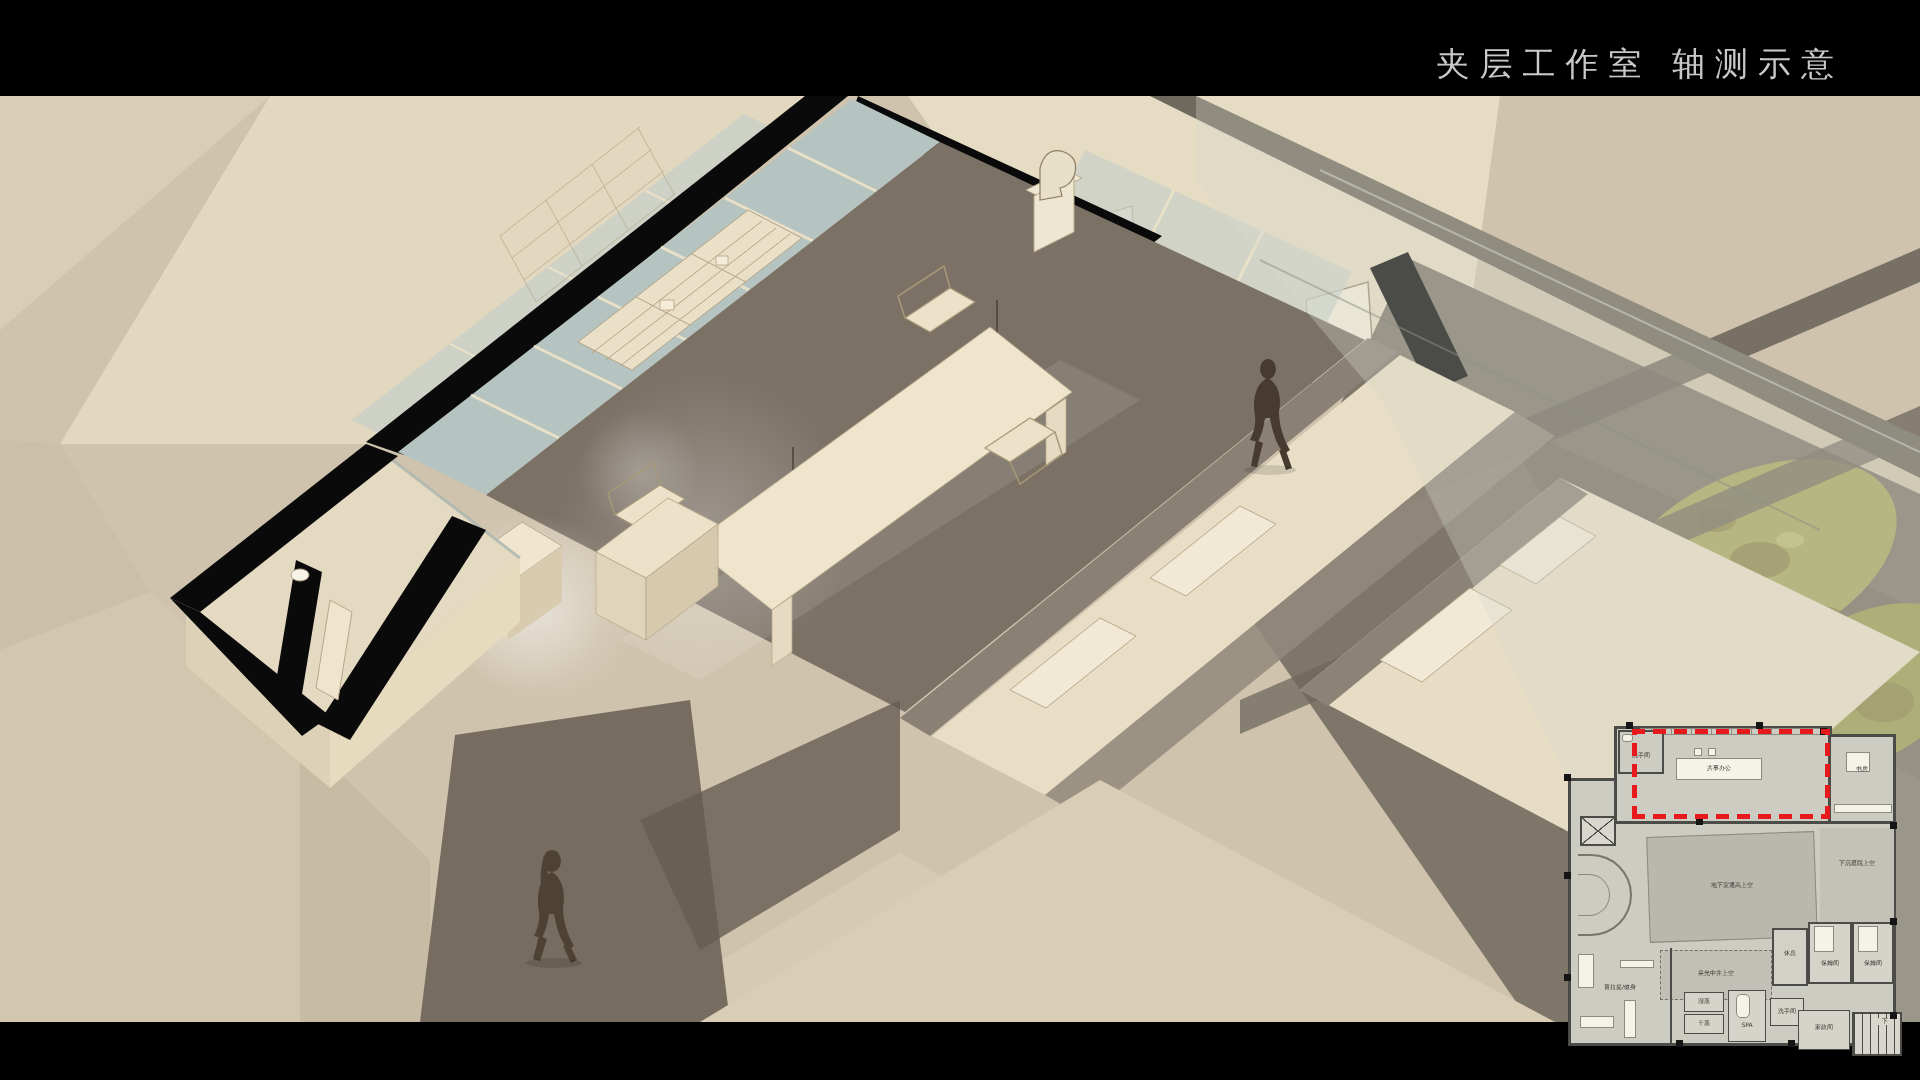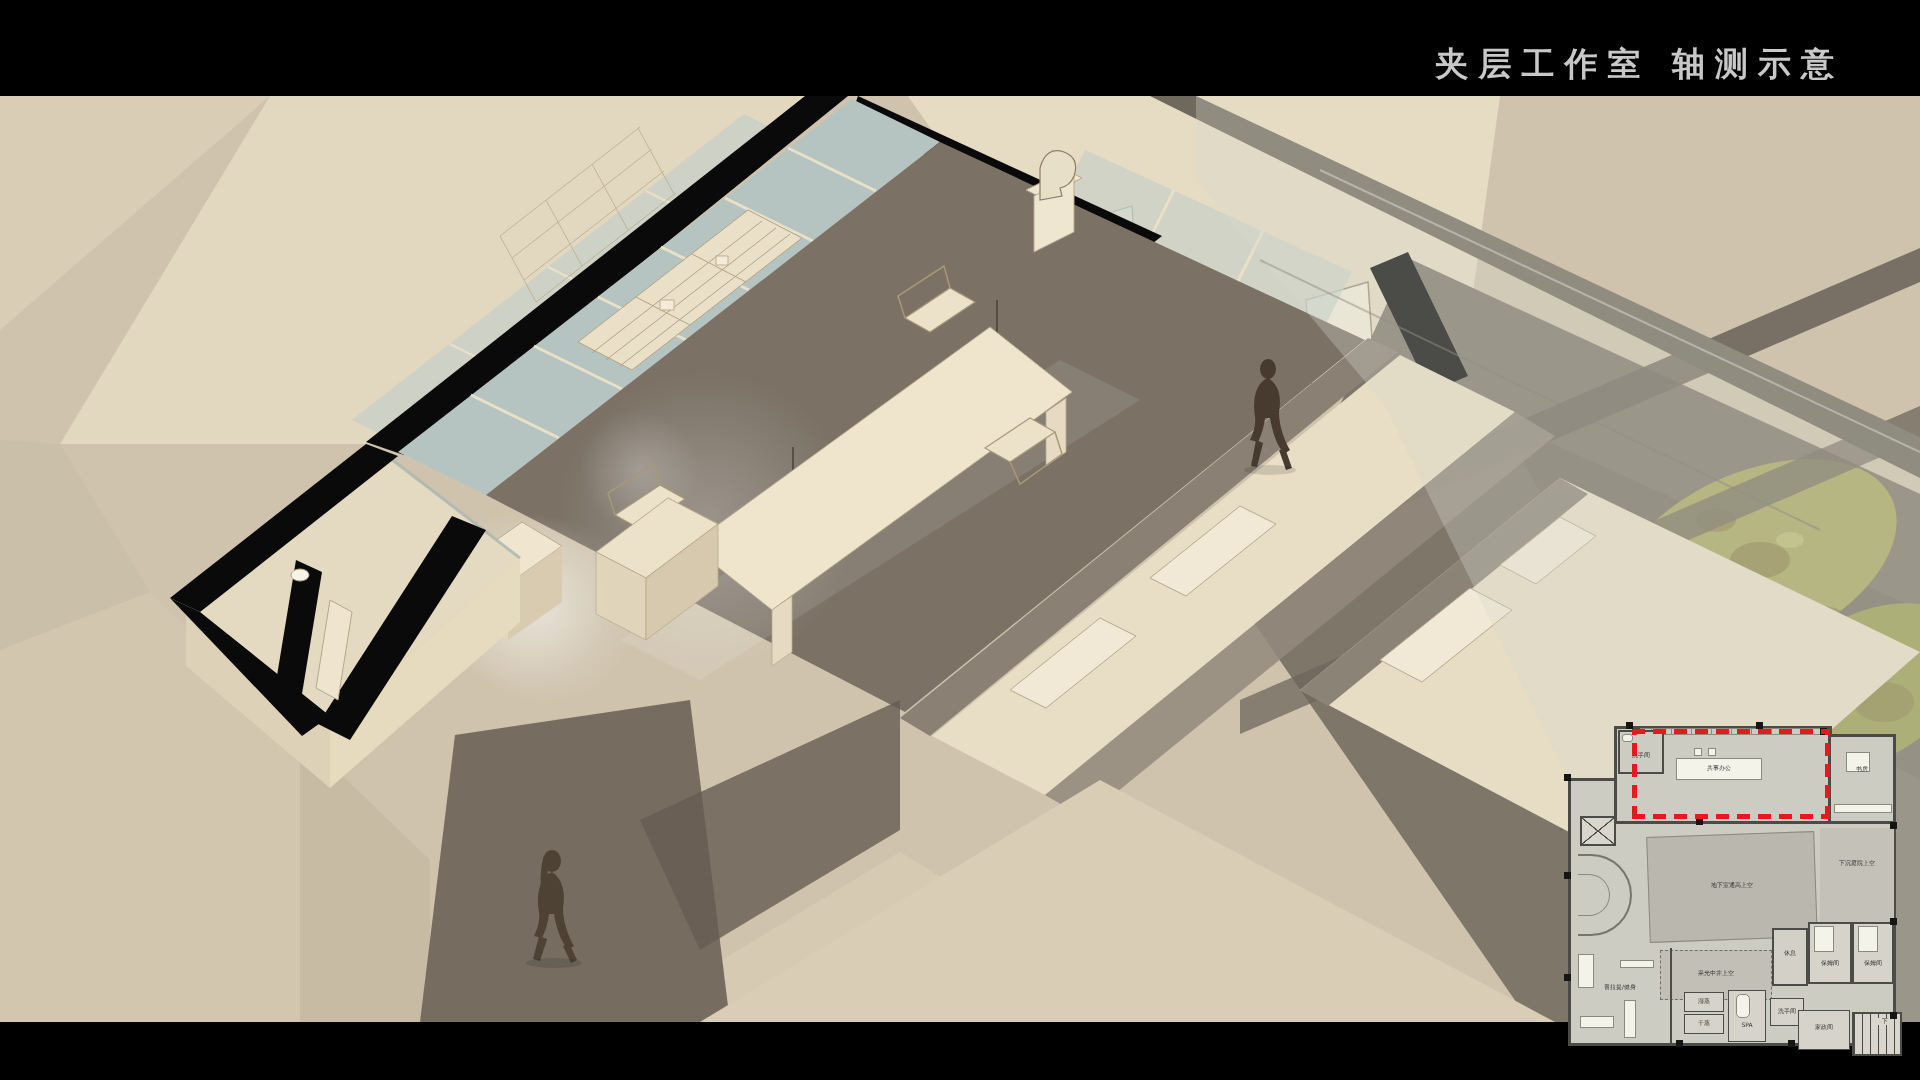--- a/index.html
+++ b/index.html
@@ -2,21 +2,21 @@
 <html><head>
 <meta charset="utf-8">
 <style>
   html,body{margin:0;padding:0;background:#111;}
   .stage{position:relative;width:1920px;height:1080px;overflow:hidden;background:#cfc3ad;
          font-family:"DejaVu Sans",sans-serif;}
   .band{position:absolute;left:0;width:1920px;background:#000;}
   .band.top{top:0;height:96px;}
   .band.bottom{top:1022px;height:58px;}
   .title{position:absolute;top:42px;right:76px;font-family:"DejaVu Serif",serif;
-         font-size:33px;letter-spacing:10px;color:#c8c8c8;font-weight:700;white-space:nowrap;}
+         font-size:33px;letter-spacing:10px;color:#c8c8c8;font-weight:400;white-space:nowrap;}
   svg{position:absolute;left:0;top:0;}
 
   
   .plan{position:absolute;left:1556px;top:722px;width:354px;height:350px;z-index:20;}
   .plan *{position:absolute;box-sizing:border-box;}
   .pl-room{background:#cdccc2;border:3px solid #4b4b47;}
   .pl-label{font-size:6px;line-height:1.1;color:#33312c;white-space:nowrap;text-align:center;}
   .pl-col{width:7px;height:7px;background:#151515;}
   .pl-furn{background:#f4f3ea;border:1px solid #8b8a80;}
   .dash-h{height:5px;background:repeating-linear-gradient(90deg,#e8191c 0 13px,transparent 13px 21px);z-index:6;}

